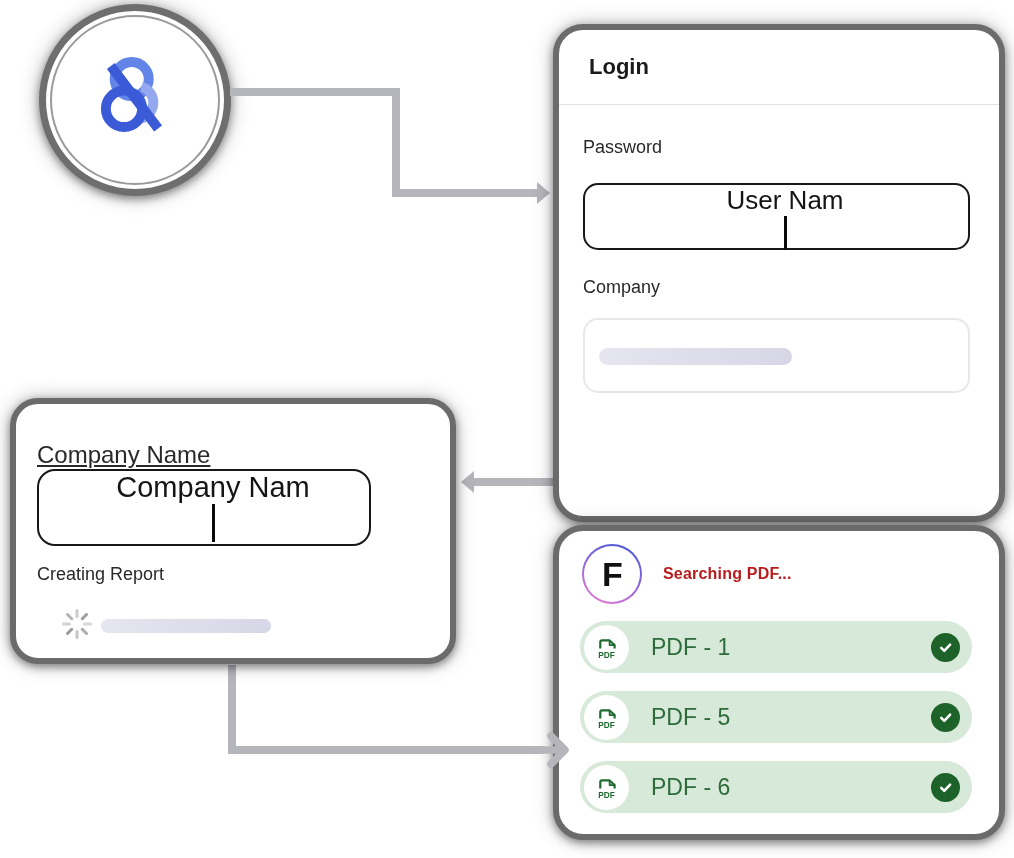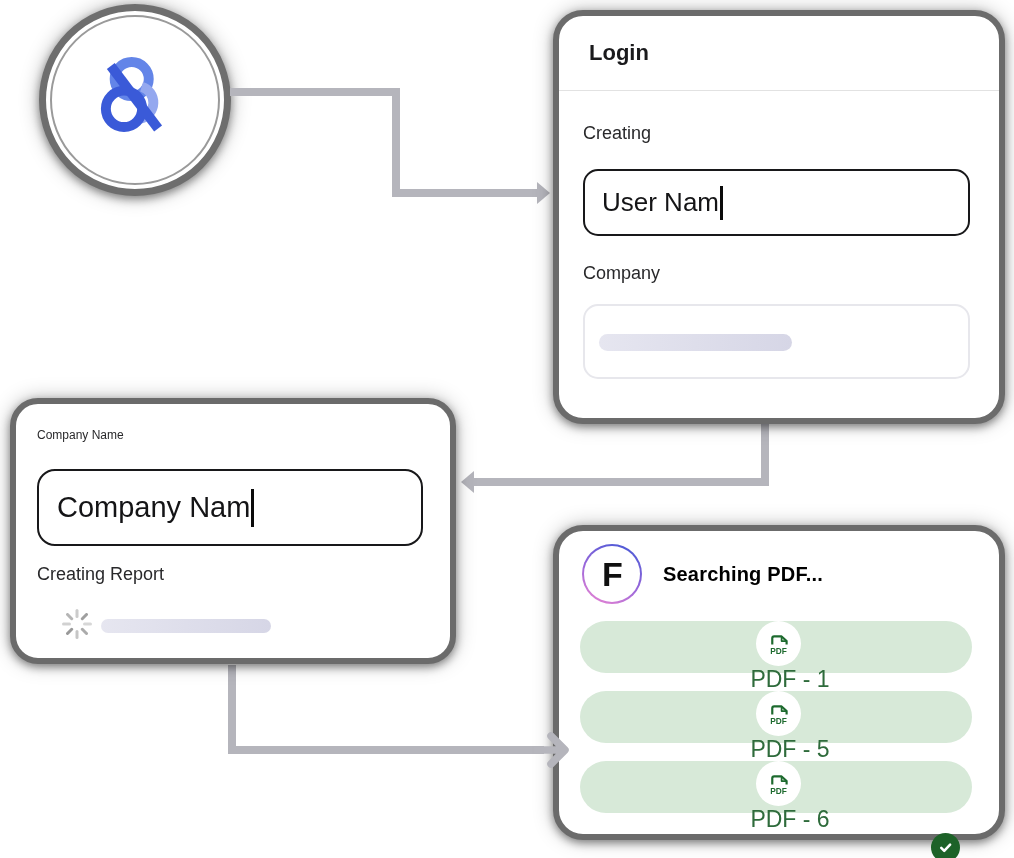--- a/index.html
+++ b/index.html
@@ -29,21 +29,21 @@
   
   .card{
     position:absolute;background:#fff;border:6px solid #6b6b6b;border-radius:30px;
     box-sizing:border-box;box-shadow:0 3px 9px rgba(0,0,0,.42),0 0 20px rgba(0,0,0,.26);
   }
   .card-divider{position:absolute;left:0;right:0;height:1px;background:#e2e2e2;}
   .card-title{position:absolute;font-size:22px;font-weight:700;color:#1a1a1c;}
   .field-label{position:absolute;font-size:18px;color:#29292b;}
   .text-input{
     position:absolute;background:#fff;border:2px solid #18181a;border-radius:15px;
-    box-sizing:border-box;display:flex;align-items:center;
+    box-sizing:border-box;display:flex;align-items:center;flex-direction:column;
   }
   .input-text{color:#141416;white-space:pre;}
   .caret{background:#0a0a0a;flex:0 0 auto;}
   .skeleton-input{
     position:absolute;background:#fff;border:2px solid #e7e7ec;border-radius:15px;
     box-sizing:border-box;
   }
   .skeleton-pill{position:absolute;border-radius:9px;
     background:linear-gradient(90deg,#e6e6f0 0%,#d6d6e6 100%);}
   
@@ -52,31 +52,31 @@
     background:linear-gradient(205deg,#4c5ad6 8%,#9a67da 55%,#e784d3 95%);
     display:flex;align-items:center;justify-content:center;
   }
   .f-logo-inner{
     width:56px;height:56px;border-radius:50%;background:#fff;
     display:flex;align-items:center;justify-content:center;
     font-size:34px;font-weight:800;color:#101010;letter-spacing:-1px;
   }
   .search-title{
     position:absolute;left:104px;top:13px;height:60px;display:flex;align-items:center;
-    font-size:20px;font-weight:600;color:#000000;letter-spacing:.2px;
+    font-size:16px;font-weight:600;color:#b91c1c;letter-spacing:.2px;
   }
   .pdf-row{
     position:absolute;left:21px;width:392px;height:52px;border-radius:26px;
-    background:#d7e9d8;display:flex;align-items:center;flex-direction:column;
+    background:#d7e9d8;display:flex;align-items:center;
   }
   .doc-badge{
     width:45px;height:45px;border-radius:50%;background:#fff;margin-left:4px;
     display:flex;align-items:center;justify-content:center;flex:0 0 auto;
   }
-  .pdf-row-label{margin-left:28px;font-size:23px;color:#2e6b3b;}
+  .pdf-row-label{margin-left:22px;font-size:23px;color:#2e6b3b;}
   .check-badge{
     margin-left:auto;margin-right:12px;width:29px;height:29px;border-radius:50%;
     background:#1d6228;display:flex;align-items:center;justify-content:center;flex:0 0 auto;
   }
   
   .loader-row{position:absolute;left:46px;top:205px;display:flex;align-items:center;}
   .progress-pill{position:absolute;left:85px;top:215px;width:170px;height:14px;border-radius:8px;
     background:linear-gradient(90deg,#e6e6f0 0%,#d6d6e6 100%);}
 </style>
 </head>
@@ -103,39 +103,39 @@
   <div class="conn" style="left:761px;top:411px;width:8px;height:75px;"></div>
   <div class="conn" style="left:474px;top:478px;width:295px;height:8px;"></div>
   <div class="tri-left" style="left:461px;top:471px;"></div>
 
   <div class="conn" style="left:228px;top:665px;width:8px;height:89px;"></div>
   <div class="conn" style="left:228px;top:746px;width:316px;height:8px;"></div>
   <svg class="chevron-arrow" style="left:534px;top:729px;" width="46" height="42" viewBox="0 0 46 42">
     <path d="M2 21 H30 M17 7 L31 21 L17 35" fill="none" stroke="#b5b5bc" stroke-width="7.5" stroke-linecap="round" stroke-linejoin="round"></path>
   </svg>
 
-  <div class="card" style="left:553px;top:10px;width:452px;height:414px;">
+  <div class="card" style="left:553px;top:24px;width:452px;height:498px;">
     <div class="card-title" style="left:30px;top:24px;">Login</div>
     <div class="card-divider" style="top:74px;"></div>
 
-    <div class="field-label" style="left:24px;top:107px;">Creating</div>
+    <div class="field-label" style="left:24px;top:107px;">Password</div>
     <div class="text-input" style="left:24px;top:153px;width:387px;height:67px;padding-left:17px;">
       <span class="input-text" style="font-size:26px;">User Nam</span>
       <span class="caret" style="width:3px;height:34px;margin-left:1px;"></span>
     </div>
 
     <div class="field-label" style="left:24px;top:247px;">Company</div>
     <div class="skeleton-input" style="left:24px;top:288px;width:387px;height:75px;">
       <div class="skeleton-pill" style="left:14px;top:28px;width:193px;height:17px;"></div>
     </div>
   </div>
 
   <div class="card" style="left:10px;top:398px;width:446px;height:266px;border-radius:28px;">
-    <div class="field-label" style="left:21px;top:24px;font-size:12px;">Company Name</div>
-    <div class="text-input" style="left:21px;top:65px;width:386px;height:77px;border-radius:18px;padding-left:18px;">
+    <div class="field-label" style="left:21px;top:37px;font-size:24px;text-decoration:underline;">Company Name</div>
+    <div class="text-input" style="left:21px;top:65px;width:334px;height:77px;border-radius:18px;padding-left:18px;">
       <span class="input-text" style="font-size:29px;">Company Nam</span>
       <span class="caret" style="width:3px;height:38px;margin-left:1px;"></span>
     </div>
     <div class="field-label" style="left:21px;top:160px;">Creating Report</div>
 
     <div class="loader-row">
       <svg width="30" height="30" viewBox="0 0 30 30">
         <g stroke="#8f8f8f" stroke-width="3" stroke-linecap="round">
           <line x1="15" y1="1.5" x2="15" y2="7.5" opacity="0.45"></line>
           <line x1="24.5" y1="5.5" x2="20.3" y2="9.7" opacity="0.85"></line>

